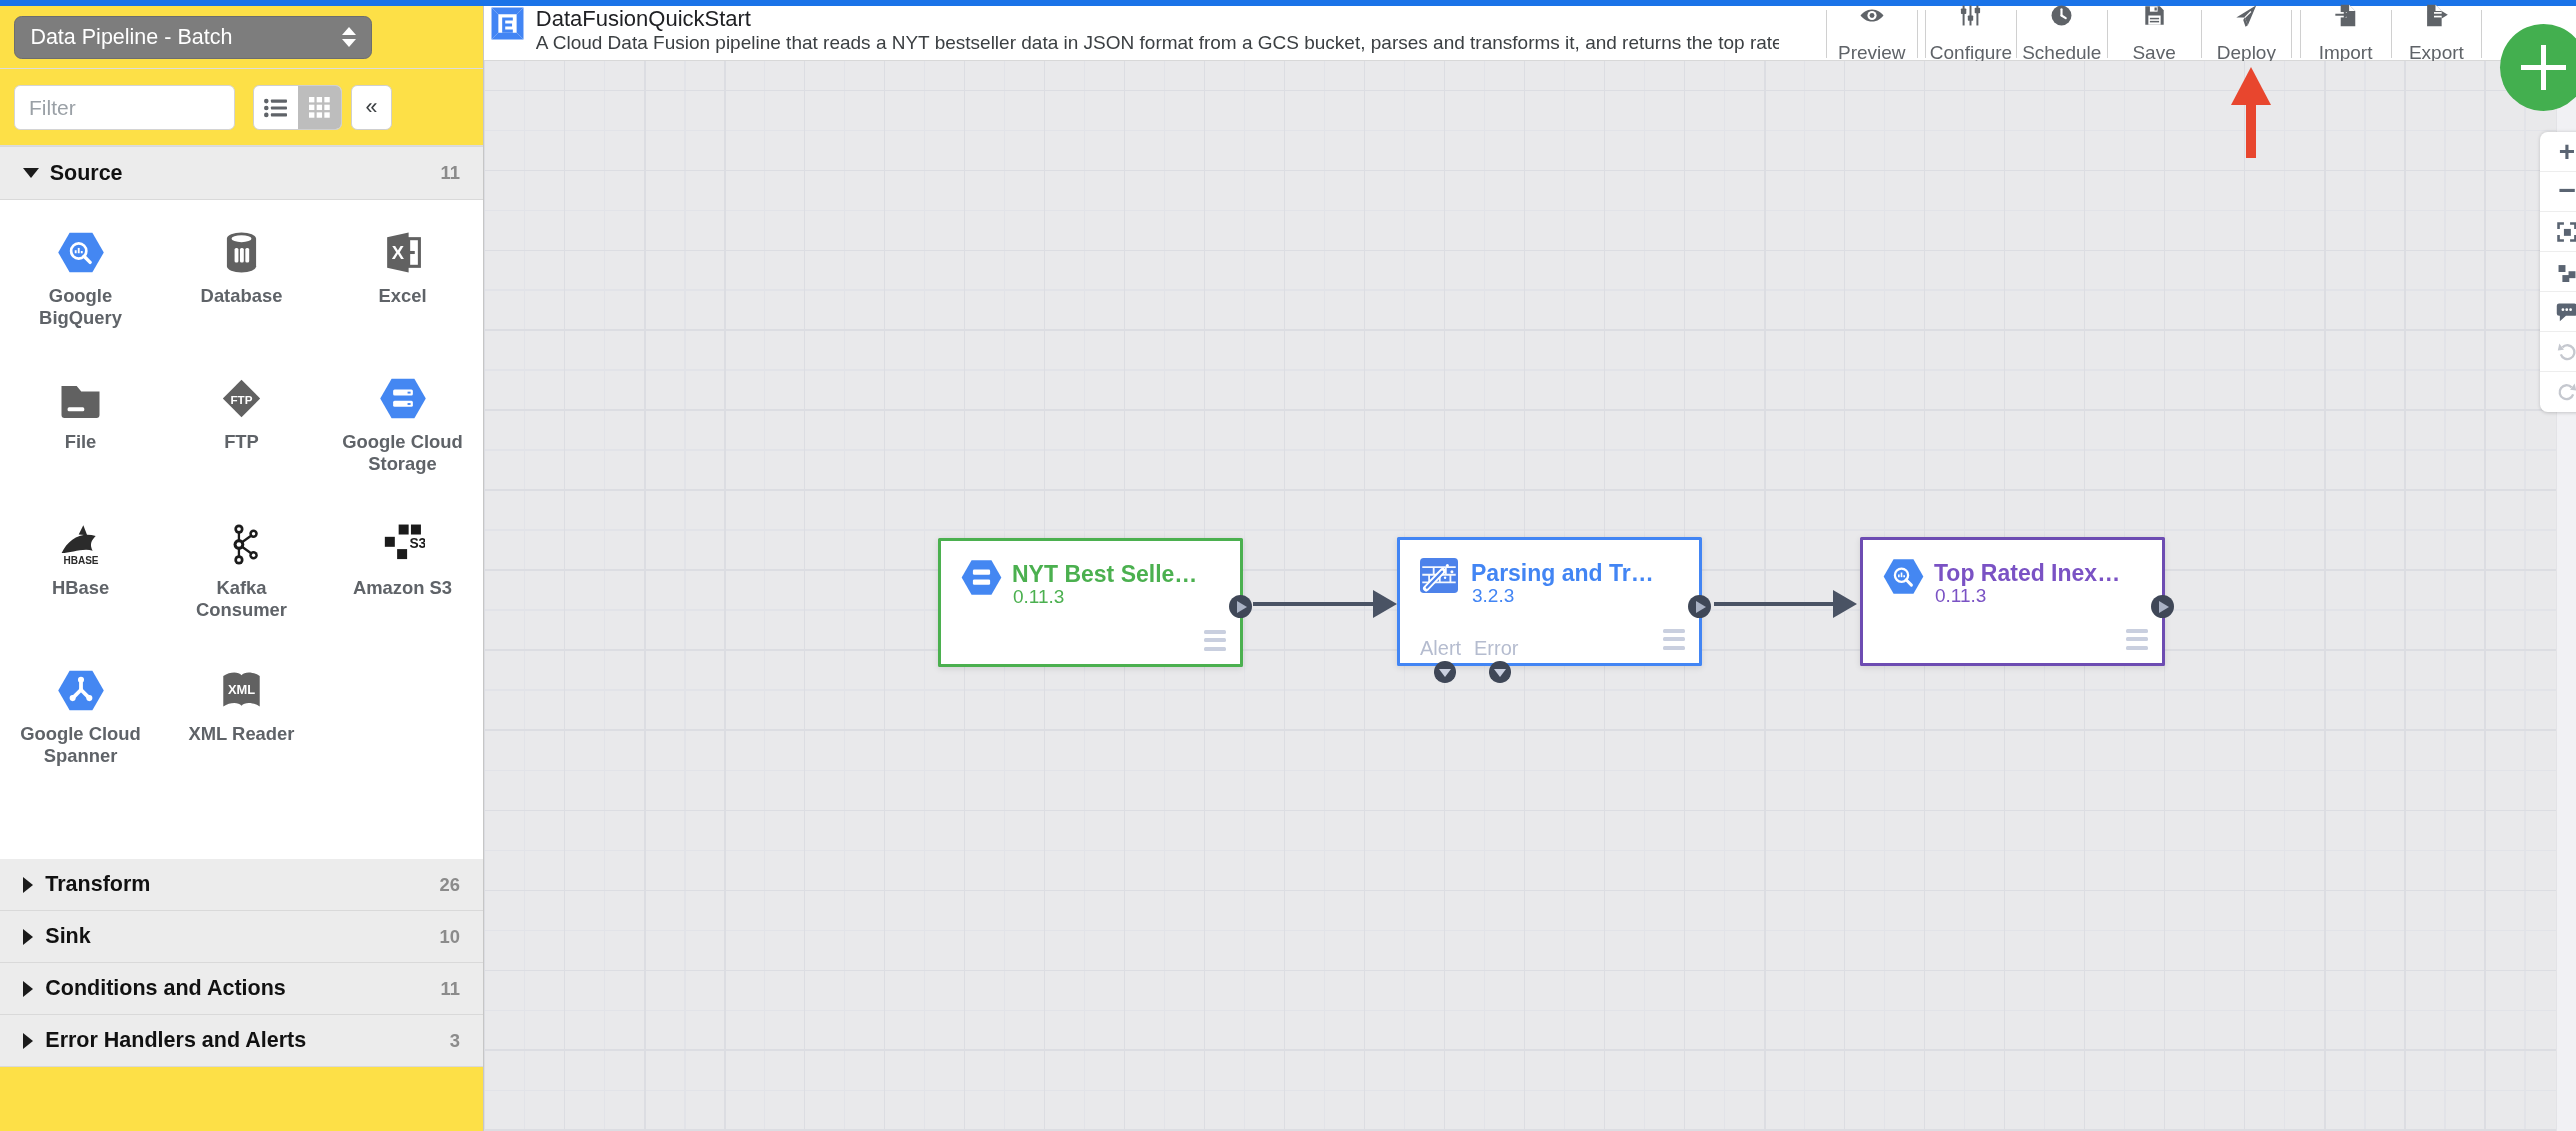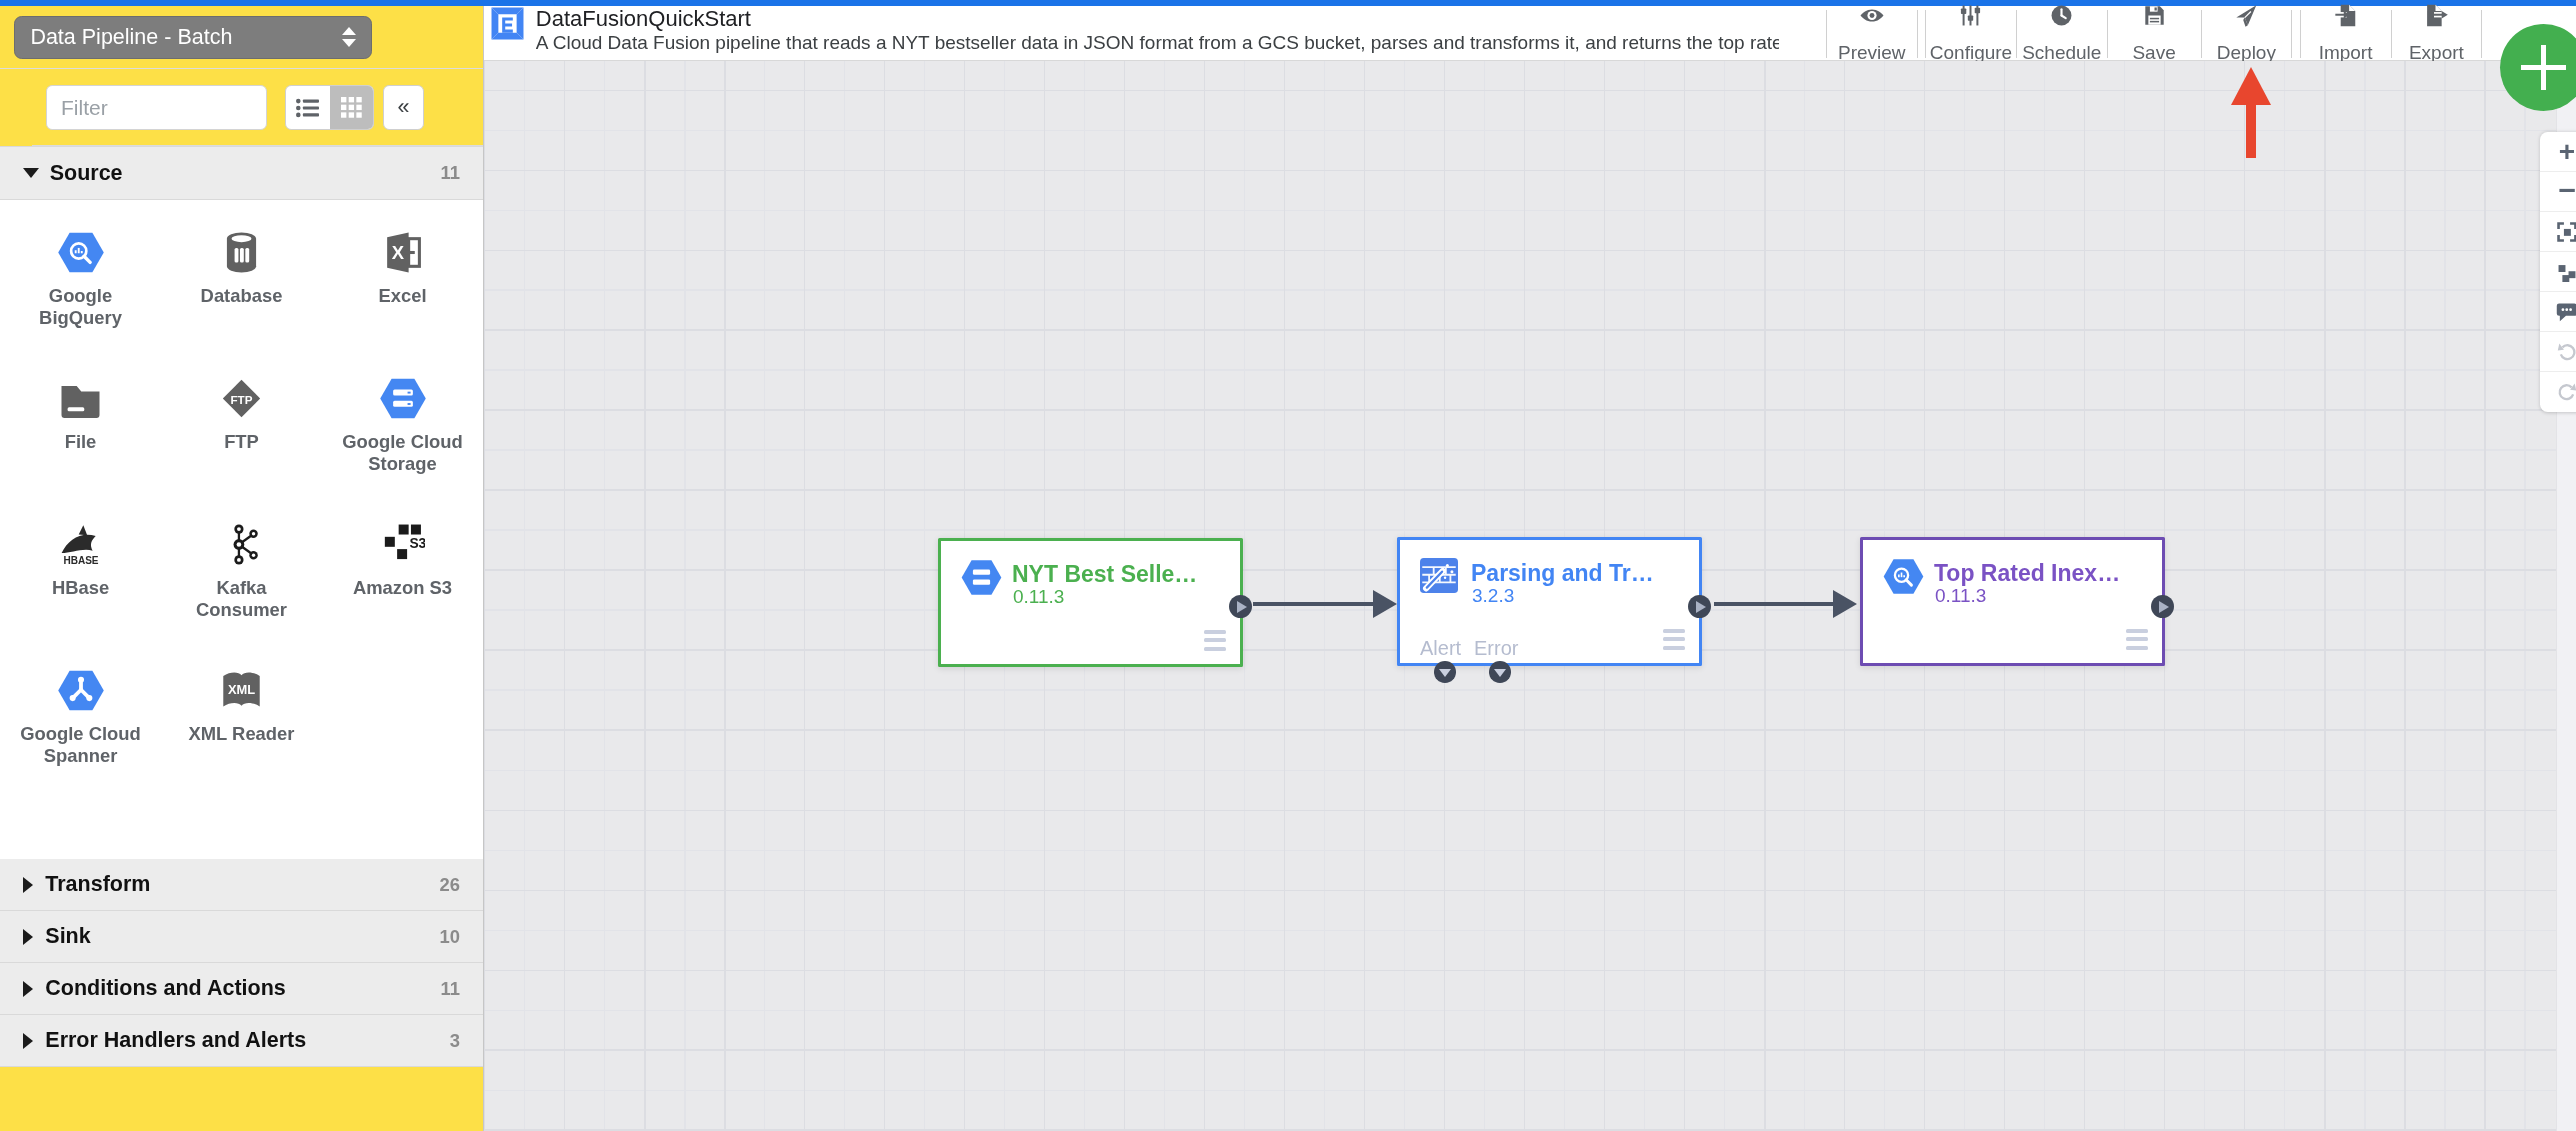--- a/index.html
+++ b/index.html
@@ -17,21 +17,21 @@
 
   .type-row { height:63px; border-bottom:0.8px solid #dcdcdc; display:flex; align-items:center; padding:0 14px; }
   .type-dropdown { width:358px; height:43px; background:#7d7d7d; border:0.8px solid #6d6d6d;
     border-radius:7.7px; display:flex; align-items:center; padding:0 15.4px; cursor:pointer; }
   .type-dropdown .lbl { color:#fff; font-size:21.5px; font-weight:500; flex:1; }
   .stepper { display:flex; flex-direction:column; gap:3.8px; }
   .stepper i { width:0; height:0; border-left:7px solid transparent; border-right:7px solid transparent; display:block; }
   .stepper .up { border-bottom:8.4px solid #fff; }
   .stepper .dn { border-top:8.4px solid #fff; }
 
-  .filter-row { height:77px; border-bottom:0.8px solid #dcdcdc; position:relative;margin-left:32px; }
+  .filter-row { height:77px; border-bottom:0.8px solid #dcdcdc; position:relative; }
   .filter-input { position:absolute; left:14px; top:16px; width:221px; height:45px;
     border:1.5px solid #d4d4d4; border-radius:6.1px; font-size:21px; padding:0 14px; color:#333;
     font-family:"Liberation Sans",sans-serif; outline:none; }
   .filter-input::placeholder { color:#9aa0a6; }
   .view-toggle { position:absolute; left:253px; top:16px; width:89px; height:45px;
     border:1.5px solid #cfcfcf; border-radius:6.1px; display:flex; overflow:hidden; background:#fff; }
   .view-toggle .vt { flex:1; display:flex; align-items:center; justify-content:center; cursor:pointer; }
   .view-toggle .vt.active { background:#bdbdbd; }
   .collapse-btn { position:absolute; left:351px; top:16px; width:41px; height:45px;
     border:1.5px solid #cfcfcf; border-radius:6.1px; background:#fff; display:flex; align-items:center;

